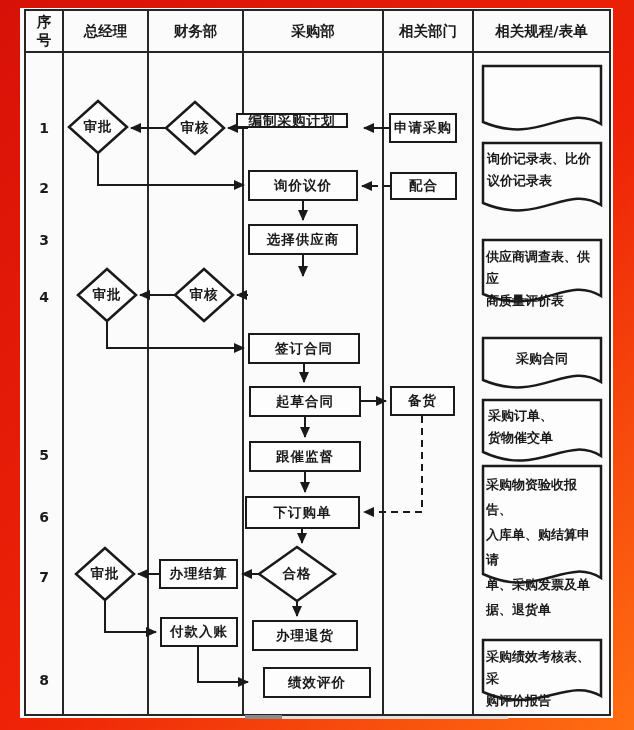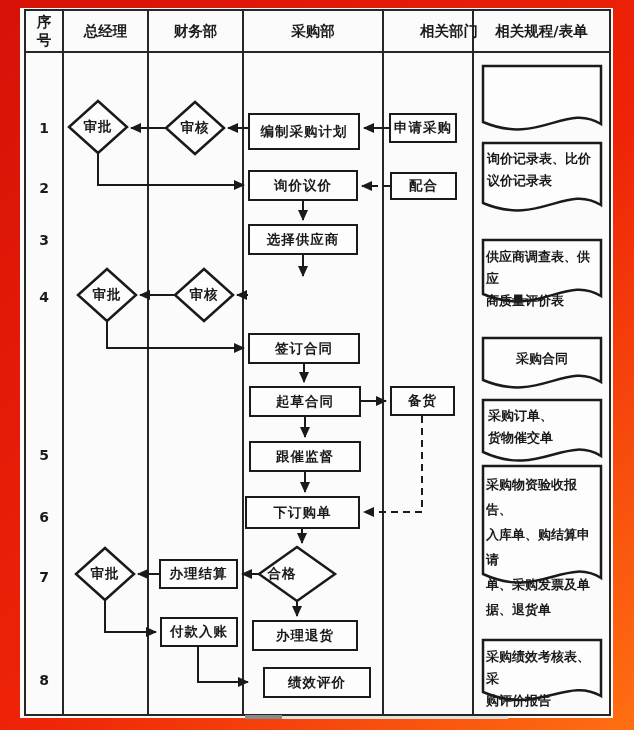--- a/index.html
+++ b/index.html
@@ -108,35 +108,35 @@
       <path d="M463,632 H581 V688 C546,668 519,708 463,684 Z"></path>
     </g>
   </svg>
 
   <div class="hdr" style="left:5px;width:38px;">
       <span class="narrow" style="width:18px;">序号</span>
     </div>
   <div class="hdr" style="left:43px;width:85px;">总经理</div>
   <div class="hdr" style="left:128px;width:95px;">财务部</div>
   <div class="hdr" style="left:223px;width:140px;">采购部</div>
-  <div class="hdr" style="left:363px;width:90px;padding-left:21px;">
+  <div class="hdr" style="left:363px;width:90px;">
       <span class="narrow" style="width:62px;">相关部门</span>
     </div>
   <div class="hdr" style="left:453px;width:137px;">相关规程/表单</div>
 
   <div class="rownum" style="top:110px;">1</div>
   <div class="rownum" style="top:170px;">2</div>
   <div class="rownum" style="top:222px;">3</div>
   <div class="rownum" style="top:279px;">4</div>
   <div class="rownum" style="top:437px;">5</div>
   <div class="rownum" style="top:499px;">6</div>
   <div class="rownum" style="top:559px;">7</div>
   <div class="rownum" style="top:662px;">8</div>
 
-  <div class="proc" style="left:228px;top:105px;width:112px;height:37px;">编制采购计划</div>
+  <div class="proc" style="left:216px;top:105px;width:112px;height:15px;">编制采购计划</div>
   <div class="proc" style="left:228px;top:162px;width:110px;height:31px;">询价议价</div>
   <div class="proc" style="left:228px;top:216px;width:110px;height:31px;">选择供应商</div>
   <div class="proc" style="left:228px;top:325px;width:112px;height:31px;">签订合同</div>
   <div class="proc" style="left:229px;top:378px;width:112px;height:31px;">起草合同</div>
   <div class="proc" style="left:229px;top:433px;width:112px;height:31px;">跟催监督</div>
   <div class="proc" style="left:225px;top:488px;width:115px;height:33px;">下订购单</div>
   <div class="proc" style="left:232px;top:612px;width:106px;height:31px;">办理退货</div>
   <div class="proc" style="left:243px;top:659px;width:108px;height:31px;">绩效评价</div>
 
   <div class="proc" style="left:139px;top:551px;width:79px;height:30px;">办理结算</div>
@@ -144,21 +144,21 @@
 
   <div class="proc" style="left:369px;top:105px;width:68px;height:30px;">申请采购</div>
   <div class="proc" style="left:370px;top:164px;width:67px;height:28px;">配合</div>
   <div class="proc" style="left:370px;top:378px;width:65px;height:30px;">备货</div>
 
   <div class="dlabel" style="left:48px;top:93px;width:60px;height:52px;">审批</div>
   <div class="dlabel" style="left:145px;top:94px;width:60px;height:52px;">审核</div>
   <div class="dlabel" style="left:57px;top:261px;width:60px;height:52px;">审批</div>
   <div class="dlabel" style="left:154px;top:261px;width:60px;height:52px;">审核</div>
   <div class="dlabel" style="left:55px;top:540px;width:60px;height:52px;">审批</div>
-  <div class="dlabel" style="left:224px;top:539px;width:76px;height:54px;">合格</div>
+  <div class="dlabel" style="left:239px;top:539px;width:76px;height:54px;">合格</div>
 
   <div class="doc-text" style="left:467px;top:140px;width:112px;">
     <div>询价记录表、比价</div>
     <div>议价记录表</div>
   </div>
   <div class="doc-text" style="left:466px;top:238px;width:114px;">
     <div>供应商调查表、供应</div>
     <div>商质量评价表</div>
   </div>
   <div class="doc-text center" style="left:463px;top:340px;width:118px;">

